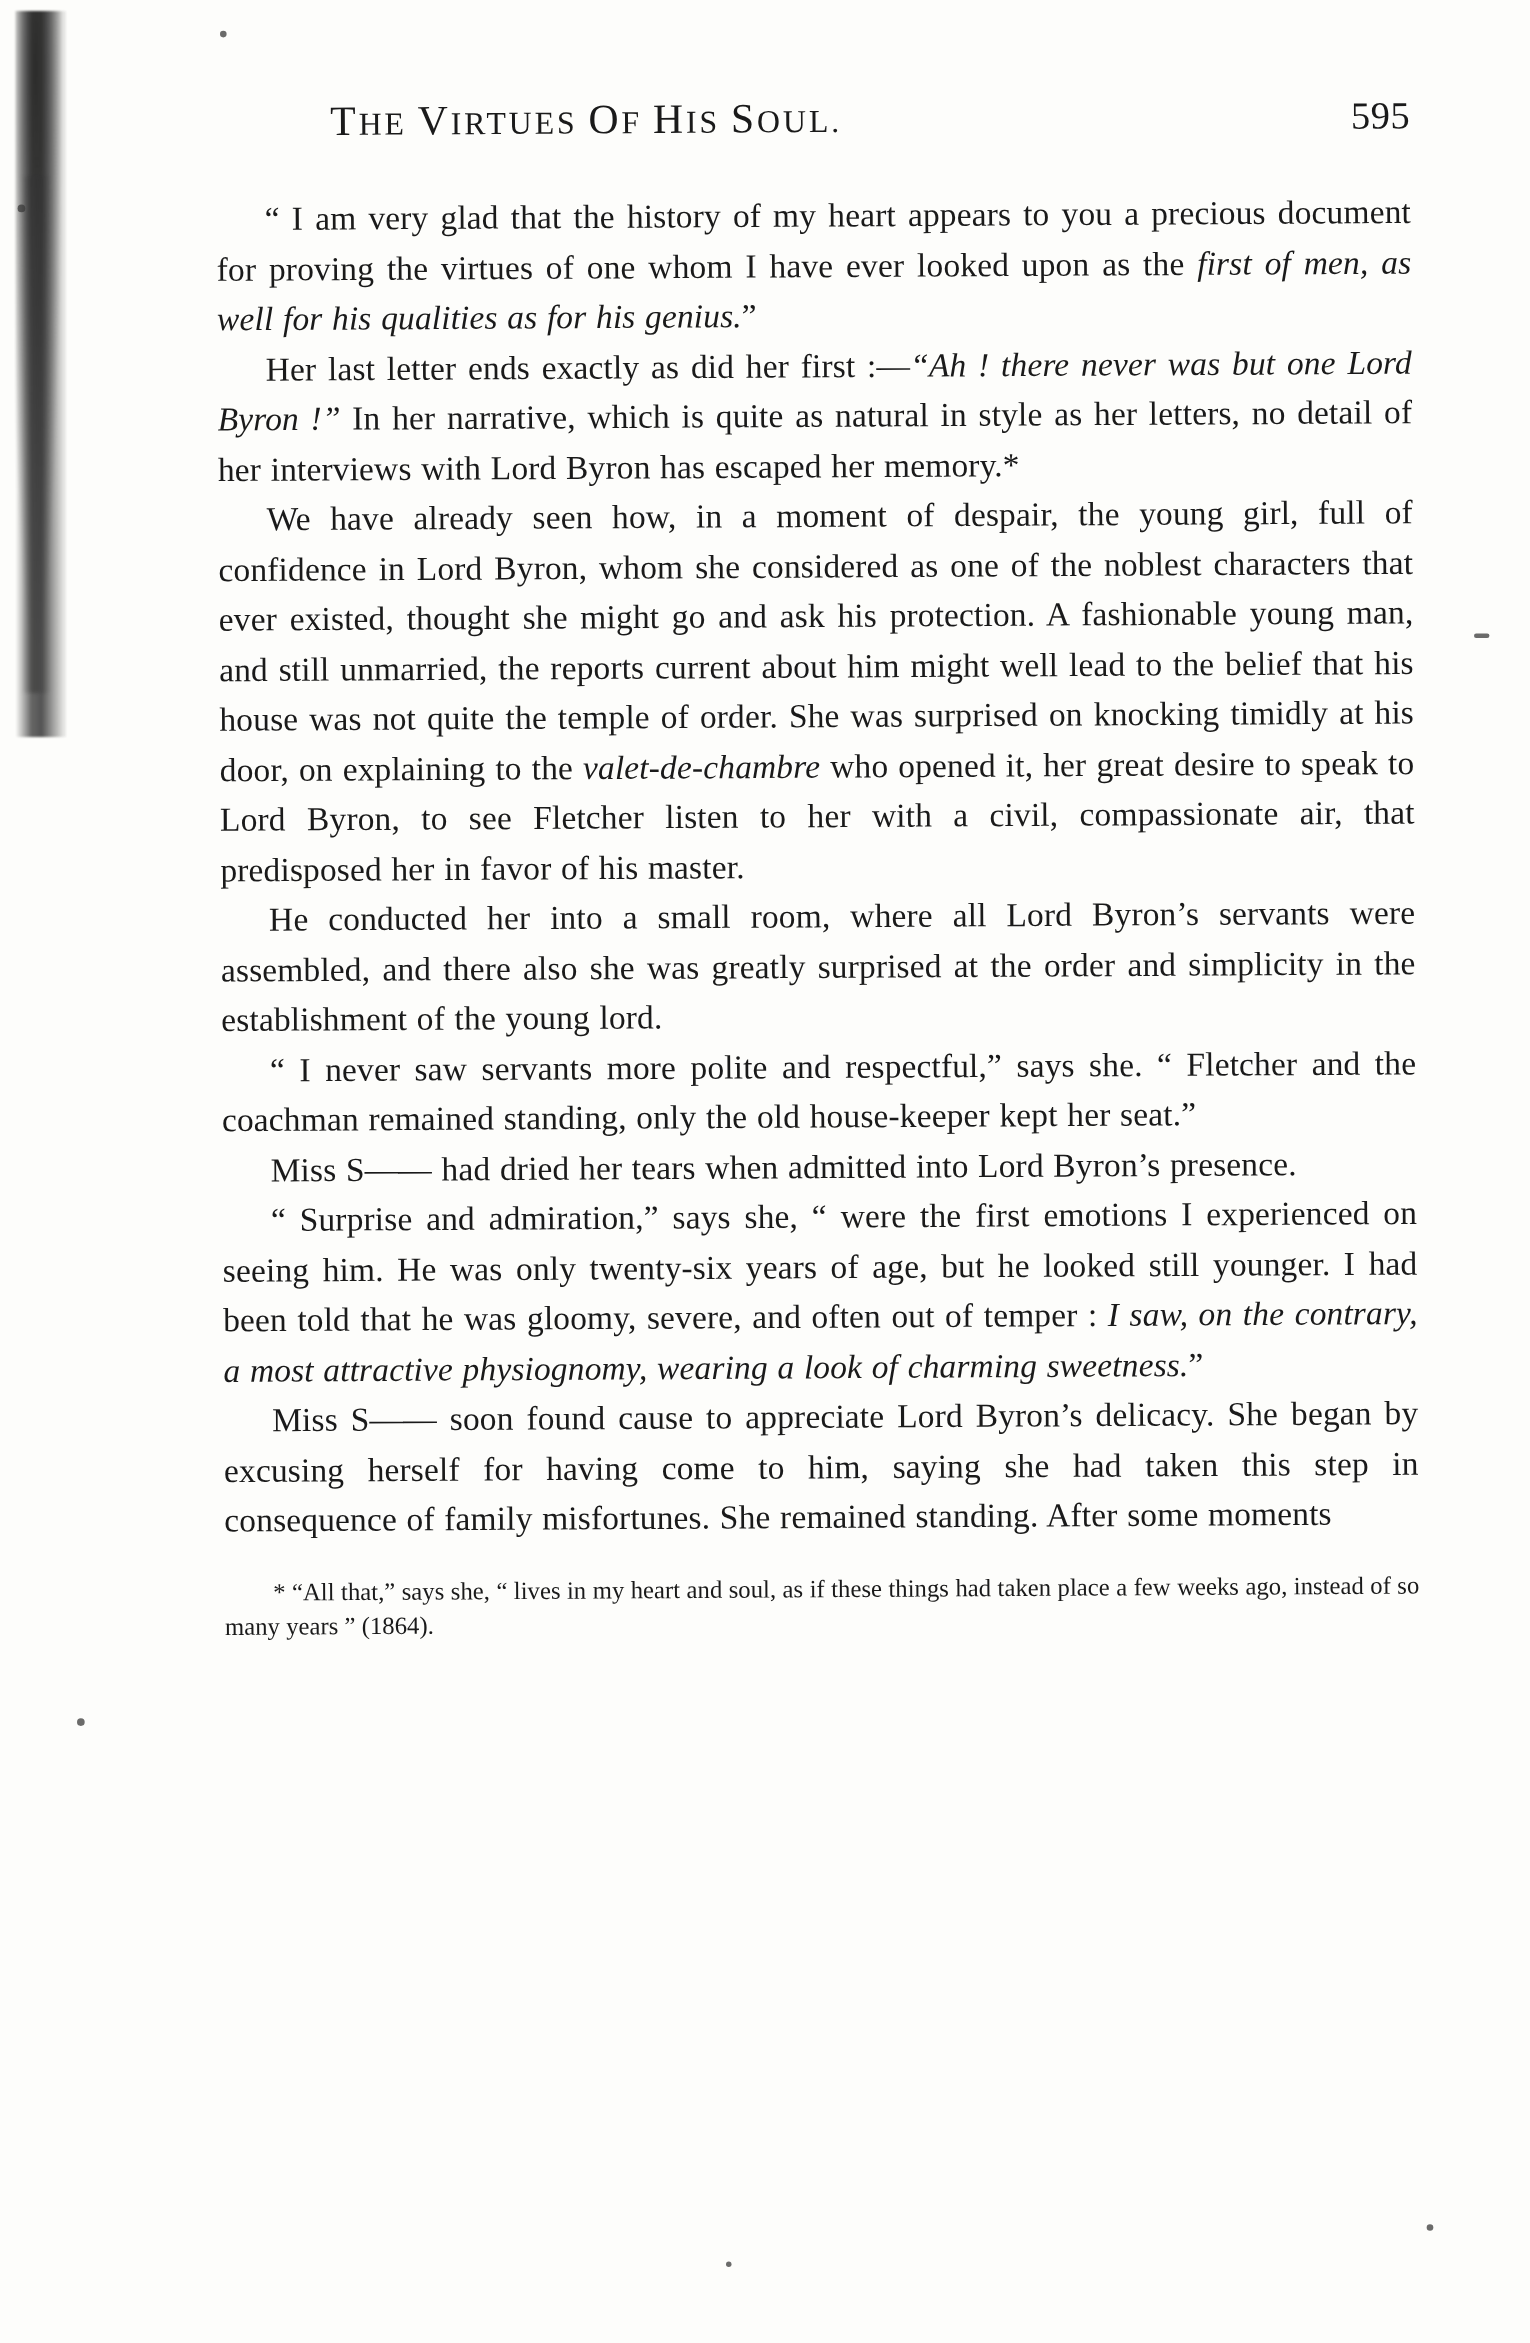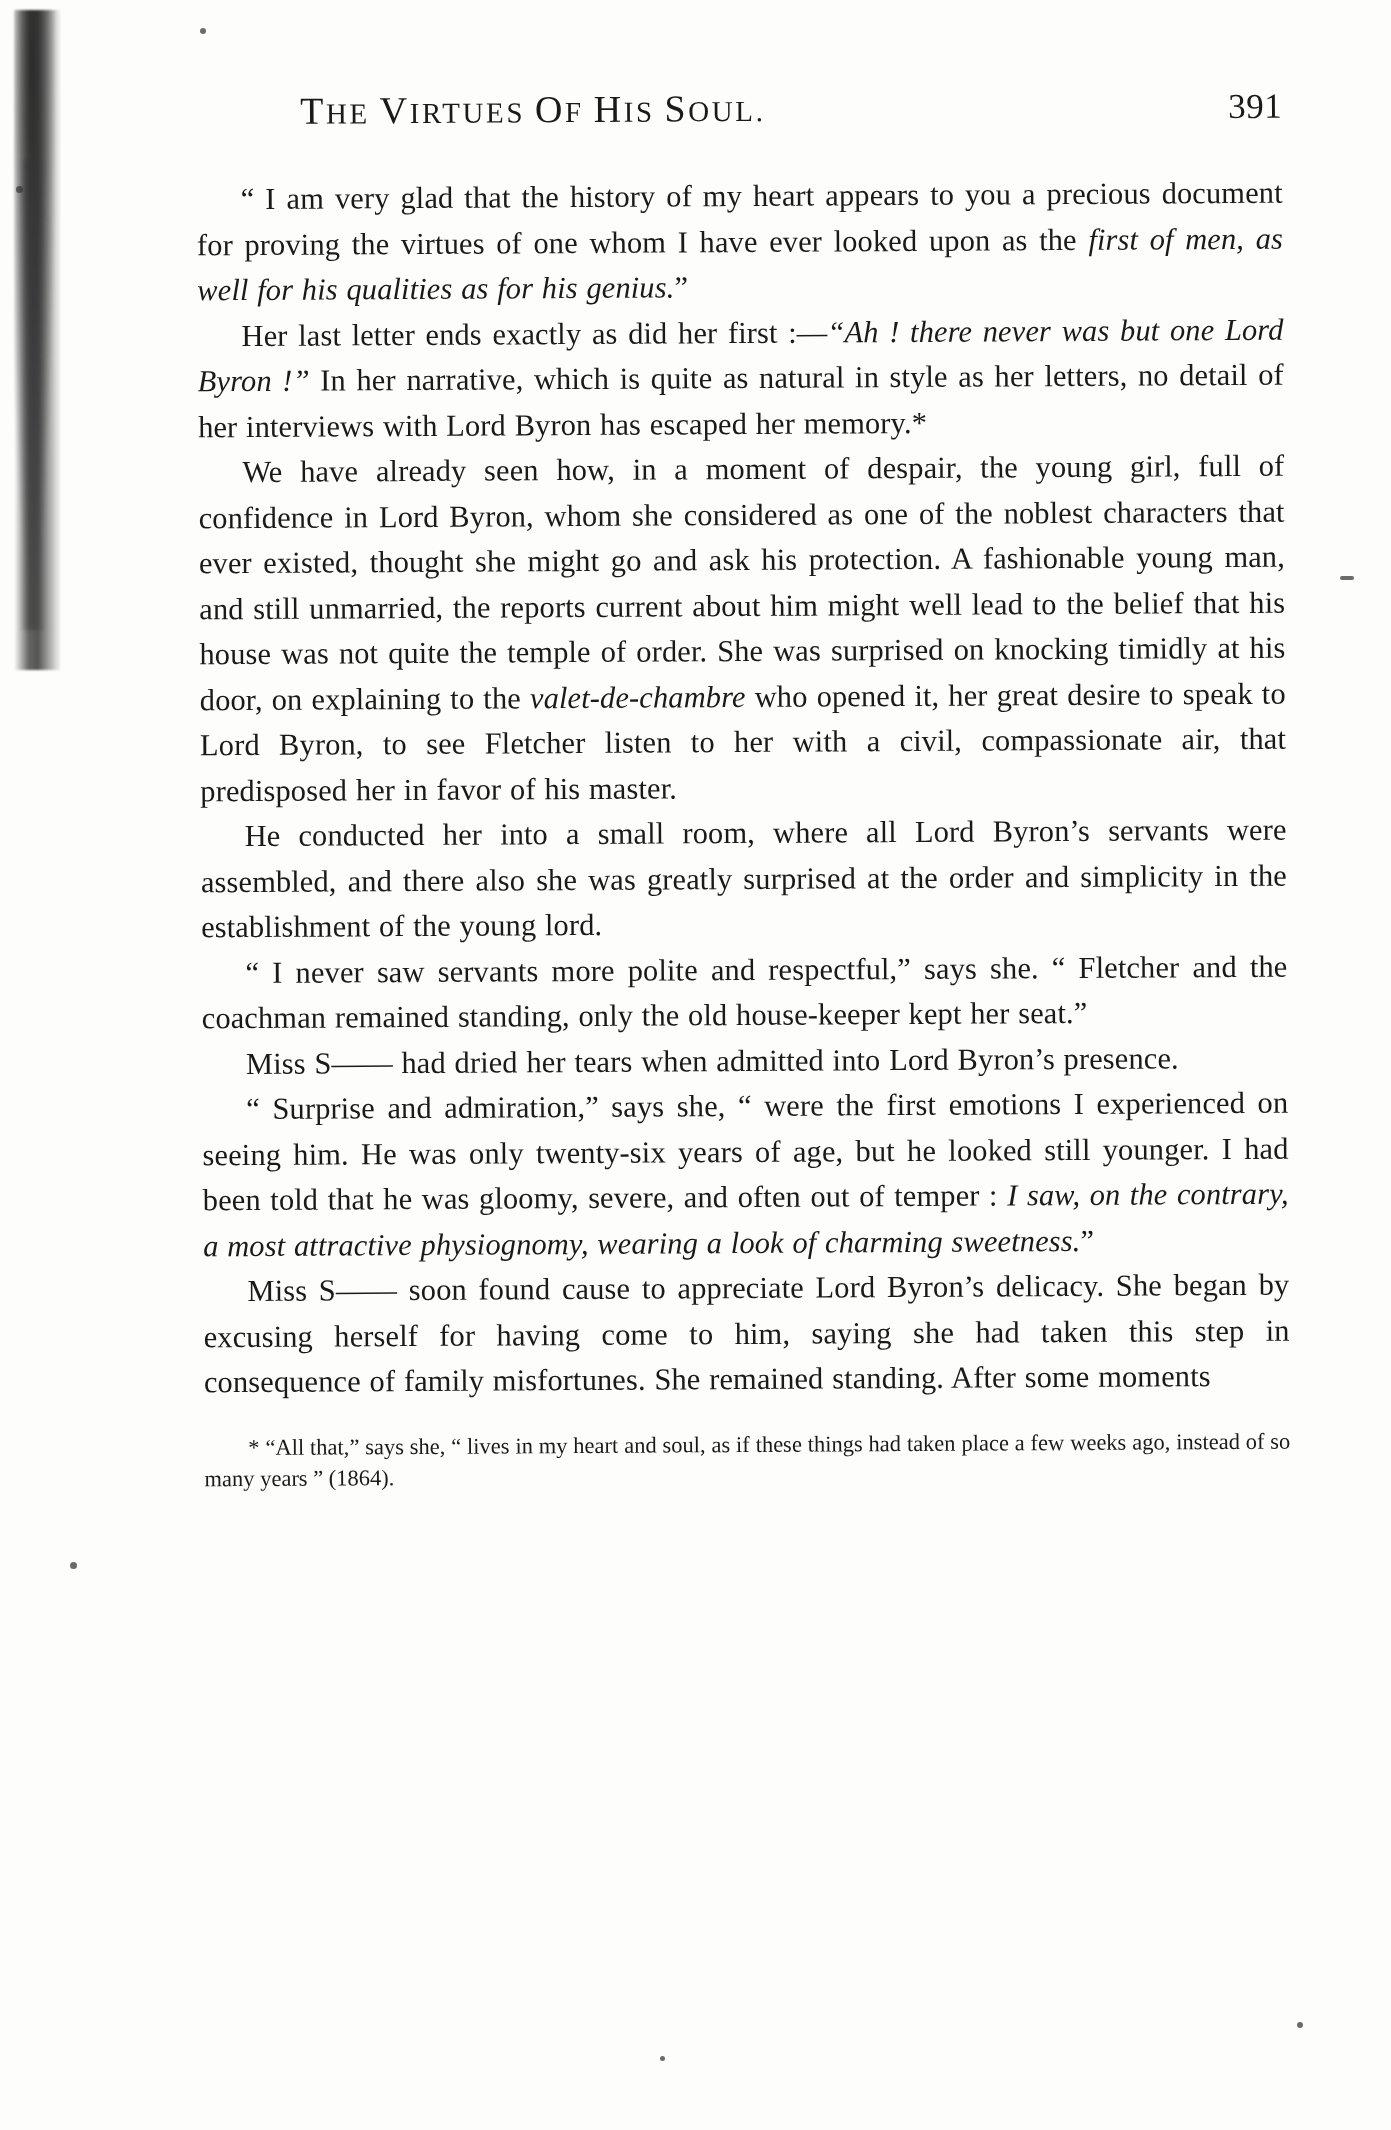--- a/index.html
+++ b/index.html
@@ -123,21 +123,21 @@
 <div class="speck" style="left:1340px; top:576px; width:14px; height:4px; border-radius:2px;"></div>
 <div class="speck" style="left:1297px; top:2022px; width:6px; height:6px;"></div>
 <div class="speck" style="left:660px; top:2056px; width:5px; height:5px;"></div>
 
 <div class="content skew">
 
   <div class="header-row">
     <div class="running-head">
       <span><span class="cap">T</span>he <span class="cap">V</span>irtues <span class="cap">o</span>f <span class="cap">h</span>is <span class="cap">S</span>oul.</span>
     </div>
-    <div class="page-number">391</div>
+    <div class="page-number">595</div>
   </div>
 
   <div class="body-text">
     <p>“ I am very glad that the history of my heart appears to you a precious document for proving the virtues of one whom I have ever looked upon as the <i>first of men, as well for his qualities as for his genius.</i>”</p>
     <p>Her last letter ends exactly as did her first :—<i>“Ah ! there never was but one Lord Byron !”</i> In her narrative, which is quite as natural in style as her letters, no detail of her interviews with Lord Byron has escaped her memory.*</p>
     <p>We have already seen how, in a moment of despair, the young girl, full of confidence in Lord Byron, whom she considered as one of the noblest characters that ever existed, thought she might go and ask his protection. A fashionable young man, and still unmarried, the reports current about him might well lead to the belief that his house was not quite the temple of order. She was surprised on knocking timidly at his door, on explaining to the <i>valet-de-chambre</i> who opened it, her great desire to speak to Lord Byron, to see Fletcher listen to her with a civil, compassionate air, that predisposed her in favor of his master.</p>
     <p>He conducted her into a small room, where all Lord Byron’s servants were assembled, and there also she was greatly surprised at the order and simplicity in the establishment of the young lord.</p>
     <p>“ I never saw servants more polite and respectful,” says she. “ Fletcher and the coachman remained standing, only the old house-keeper kept her seat.”</p>
     <p>Miss S—— had dried her tears when admitted into Lord Byron’s presence.</p>
     <p>“ Surprise and admiration,” says she, “ were the first emotions I experienced on seeing him. He was only twenty-six years of age, but he looked still younger. I had been told that he was gloomy, severe, and often out of temper : <i>I saw, on the contrary, a most attractive physiognomy, wearing a look of charming sweetness.</i>”</p>

